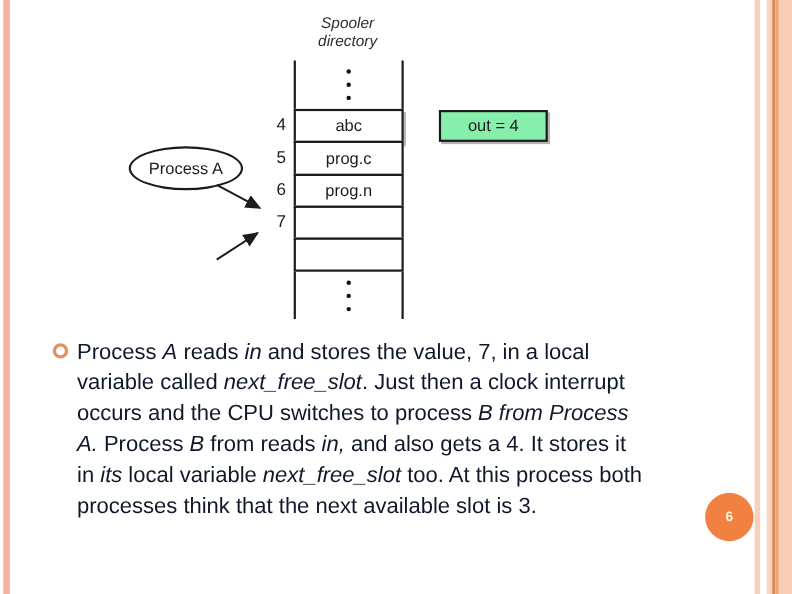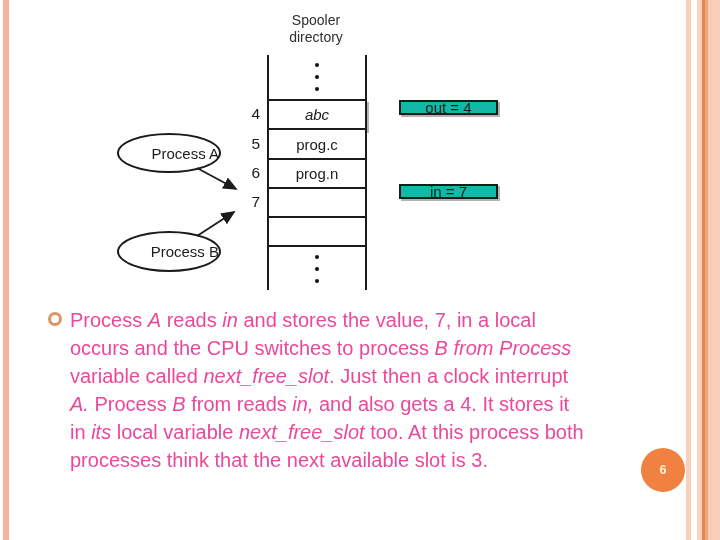--- a/index.html
+++ b/index.html
@@ -11,58 +11,58 @@
   .vstripe{position:absolute;top:0;height:540px;}
   .st-left   {left:3px;  width:6px;  background:#f4b49d;}
   .st-r1     {left:686px;width:5px;  background:#f9d0be;}
   .st-r2     {left:697px;width:5px;  background:#fad3c2;}
   .st-r3     {left:702px;width:3px;  background:#de8a52;}
   .st-r4     {left:705px;width:3px;  background:#f1a678;}
   .st-r5     {left:708px;width:12px; background:#facdb9;}
   
   .dg-title{
     position:absolute;left:264px;top:12px;width:104px;text-align:center;
-    font-size:14px;line-height:17px;color:#2e2e2e;white-space:pre-line;
+    font-size:14px;line-height:17px;color:#2e2e2e;white-space:pre-line;font-style:italic;
   }
   .col-open{position:absolute;left:267px;width:100px;box-sizing:border-box;
     border-left:2px solid #1b1b1b;border-right:2px solid #1b1b1b;
     display:flex;flex-direction:column;align-items:center;justify-content:center;gap:8px;}
   .col-top{top:55px;height:44px;}
   .col-bottom{top:247px;height:43px;}
   .dot{width:4px;height:4px;border-radius:50%;background:#111;}
   .slot-row{
     position:absolute;left:267px;width:100px;box-sizing:border-box;
     border:2px solid #1b1b1b;background:#fff;
     display:flex;align-items:center;justify-content:center;
     font-size:15px;
   }
-  .shadowed{box-shadow:2px 3px 0 #b3b3b3;font-style:italic;}
+  .shadowed{box-shadow:2px 3px 0 #b3b3b3;}
   .idx{
     position:absolute;left:232px;width:28px;text-align:right;
     font-size:15.5px;line-height:18px;color:#1b1b1b;
   }
   .ptr-box{
-    position:absolute;left:399px;width:99px;height:15px;box-sizing:border-box;
-    border:2px solid #1b1b1b;background:#14b8a6;box-shadow:2px 2px 0 #b3b3b3;
+    position:absolute;left:399px;width:99px;height:29px;box-sizing:border-box;
+    border:2px solid #1b1b1b;background:#86efac;box-shadow:2px 2px 0 #b3b3b3;
     display:flex;align-items:center;justify-content:center;font-size:15px;
   }
   .proc{
     position:absolute;width:104px;height:40px;box-sizing:border-box;
     border:2px solid #1b1b1b;border-radius:50%;background:#fff;
-    display:flex;align-items:center;justify-content:flex-end;font-size:15px;
+    display:flex;align-items:center;justify-content:center;font-size:15px;
   }
   .arrow-layer{position:absolute;left:0;top:0;}
   
   .bullet-ring{
     position:absolute;left:48px;top:312px;width:8px;height:8px;
     border:3px solid #dc9463;border-radius:50%;background:#fff;
   }
   .para{
     position:absolute;left:70px;top:306px;width:620px;
-    font-size:20px;line-height:28px;color:#ec4899;letter-spacing:0;
+    font-size:20px;line-height:28px;color:#0f172a;letter-spacing:0;
   }
   .para i{font-style:italic;}
   
   .page-badge{
     position:absolute;left:641px;top:448px;width:44px;height:44px;border-radius:50%;
     background:#f08141;display:flex;align-items:center;justify-content:center;
     font-size:12.5px;font-weight:bold;color:#fdf2da;
   }
 </style>
 </head>
@@ -109,46 +109,40 @@
   </div>
 
   <div class="idx" style="top:105px">4</div>
   <div class="idx" style="top:135px">5</div>
   <div class="idx" style="top:164px">6</div>
   <div class="idx" style="top:193px">7</div>
 
   <div class="ptr-box" style="top:100px">
     <span>out = 4</span>
   </div>
-  <div class="ptr-box" style="top:184px">
-    <span>in = 7</span>
-  </div>
 
   <div class="proc" style="left:117px;top:133px">
     <span>Process A</span>
-  </div>
-  <div class="proc" style="left:117px;top:231px;height:41px">
-    <span>Process B</span>
   </div>
 
   <svg class="arrow-layer" width="720" height="300" viewBox="0 0 720 300">
     <defs>
       <marker id="ah" markerWidth="9" markerHeight="8" refX="7" refY="3.5" orient="auto">
         <path d="M0,0 L8,3.5 L0,7 Z" fill="#1b1b1b"></path>
       </marker>
     </defs>
     <line x1="197" y1="168" x2="236" y2="189" stroke="#1b1b1b" stroke-width="1.8" marker-end="url(#ah)"></line>
     <line x1="197" y1="236" x2="234" y2="212" stroke="#1b1b1b" stroke-width="1.8" marker-end="url(#ah)"></line>
   </svg>
 
   <span class="bullet-ring"></span>
   <div class="para">
       <div><span>Process </span><i>A</i><span> reads </span><i>in</i><span> and stores the value, 7, in a local</span></div>
+      <div><span>variable called </span><i>next_free_slot</i><span>. Just then a clock interrupt</span></div>
       <div><span>occurs and the CPU switches to process </span><i>B from Process</i></div>
-      <div><span>variable called </span><i>next_free_slot</i><span>. Just then a clock interrupt</span></div>
       <div><i>A.</i><span> Process </span><i>B</i><span> from reads </span><i>in,</i><span> and also gets a 4. It stores it</span></div>
       <div><span>in </span><i>its</i><span> local variable </span><i>next_free_slot</i><span> too. At this process both</span></div>
       <div><span>processes think that the next available slot is 3.</span></div>
     </div>
 
   <div class="page-badge">
     <span>6</span>
   </div>
 
 </div>

